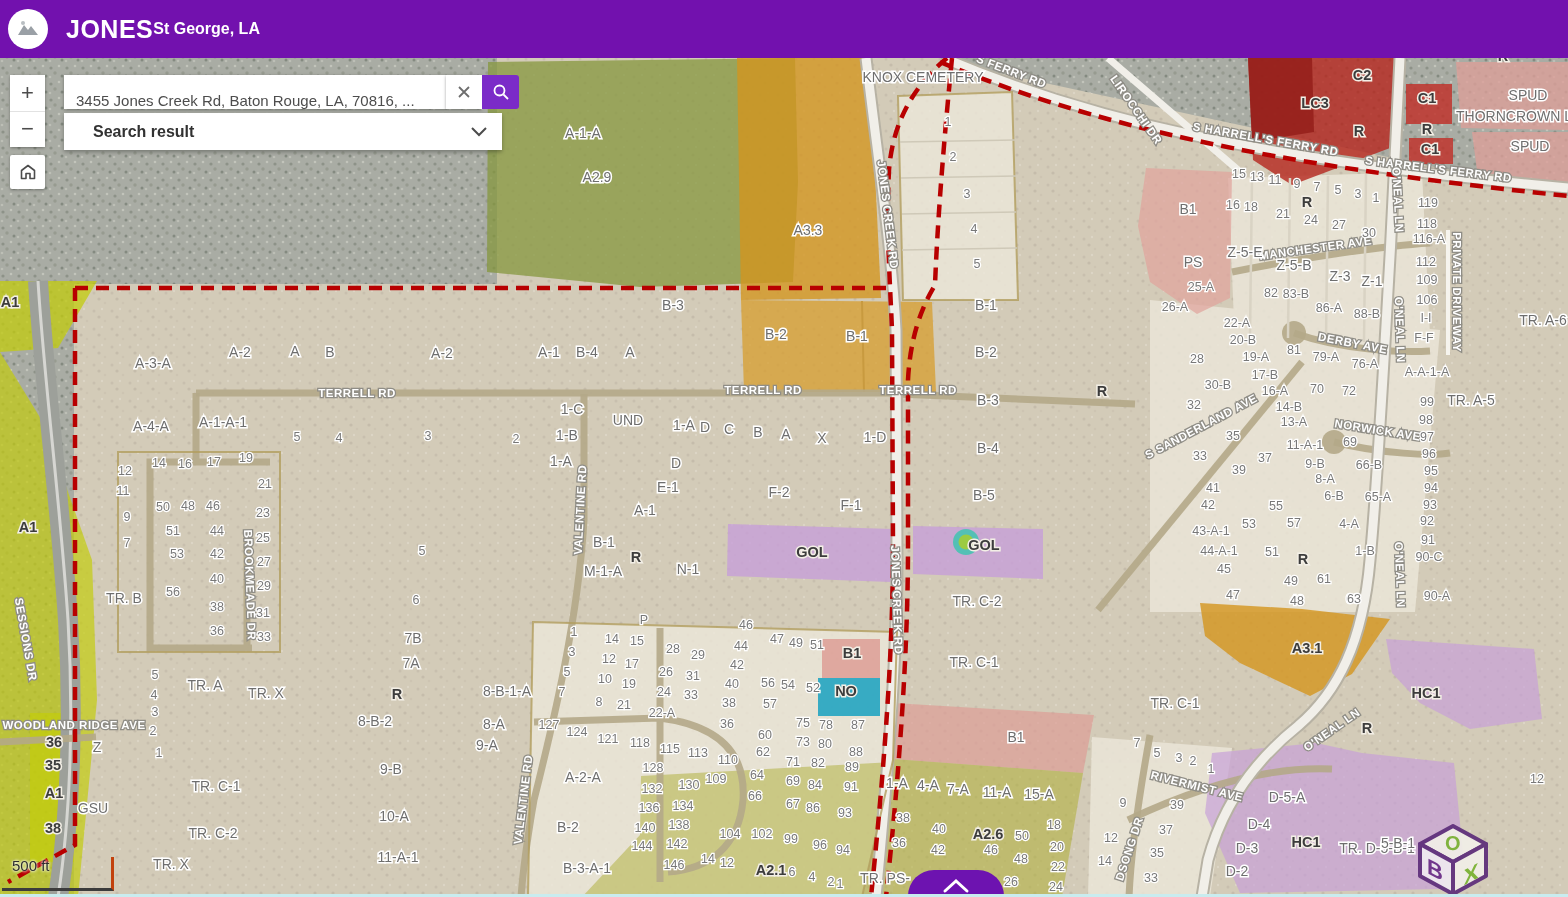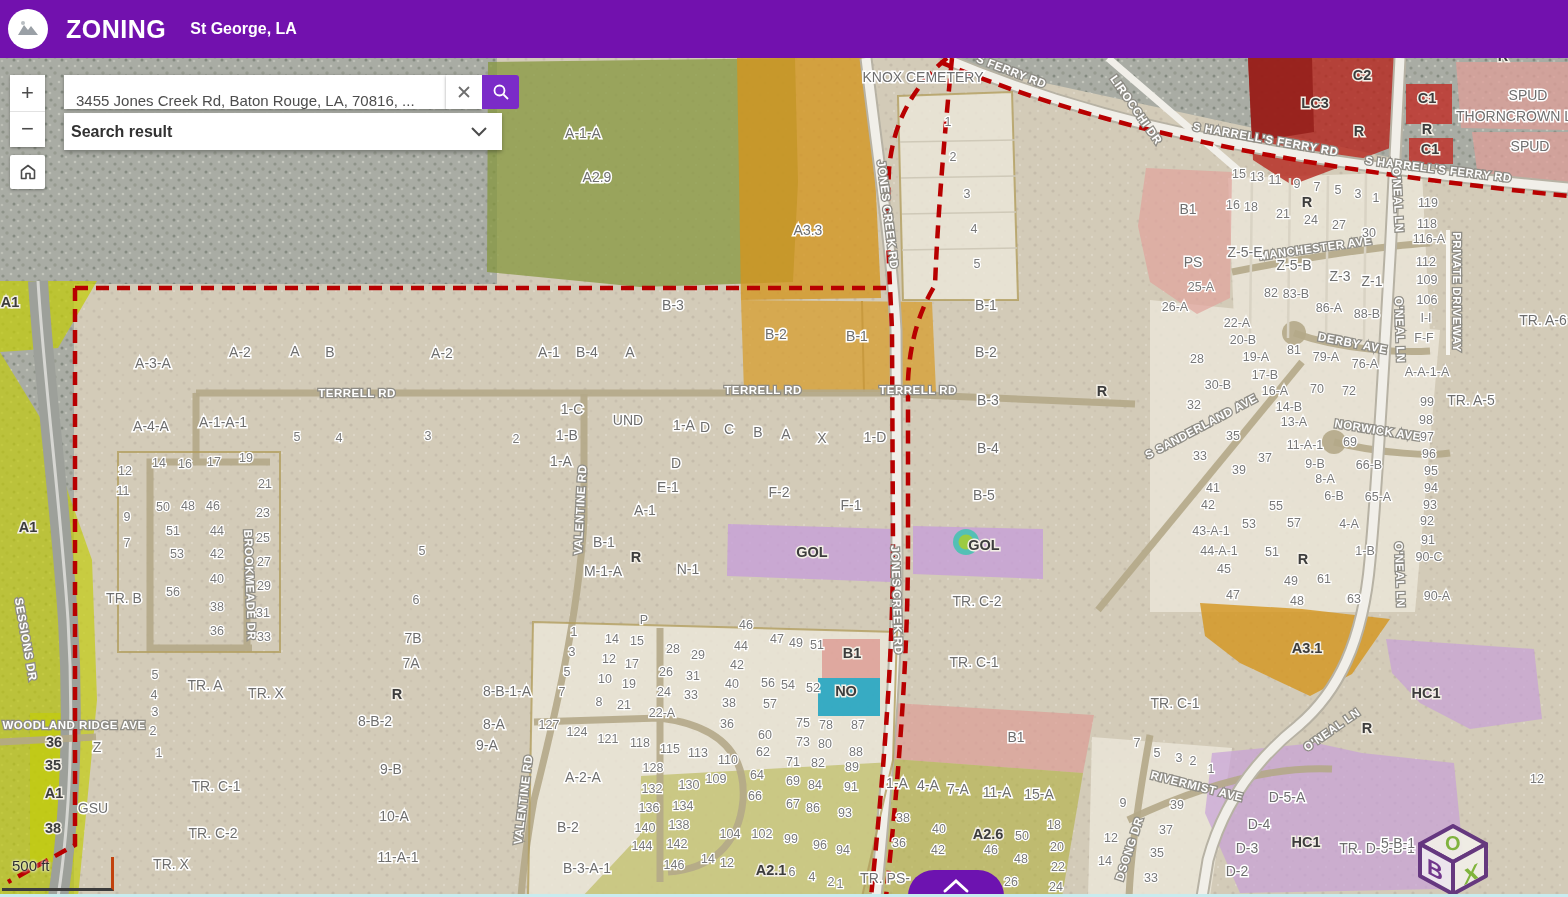--- a/index.html
+++ b/index.html
@@ -6,27 +6,27 @@
     --header-purple:#7211ae; --button-purple:#7b2bc8; --pill-purple:#6d13b0;
     --boundary-red:#b80000; --marker-green:#9ccb42; --marker-teal:#40c4b0;
   }
   *{box-sizing:border-box;margin:0;padding:0}
   html,body{width:1568px;height:897px;overflow:hidden;font-family:"Liberation Sans",sans-serif;background:#d3cbb8}
   .stage{position:relative;width:1568px;height:897px;overflow:hidden}
   
   .header{position:absolute;left:0;top:0;width:100%;height:58px;background:var(--header-purple);display:flex;align-items:center;z-index:30}
   .logo{width:40px;height:40px;border-radius:50%;background:#fff;margin-left:8px;display:flex;align-items:center;justify-content:center;flex:0 0 auto}
   .app-title{color:#fff;font-size:25px;font-weight:700;letter-spacing:.5px;margin-left:18px}
-  .app-sub{color:#fff;font-size:16px;font-weight:700;margin-left:24px}
+  .app-sub{color:#fff;font-size:16px;font-weight:700;}
   
   .search-wrap{position:absolute;left:64px;top:75px;z-index:25;display:flex}
   .search-input{width:382px;height:34px;border:none;outline:none;background:#fff;font-size:15px;color:#4d4d4d;padding:16px 8px 0 12px;font-family:"Liberation Sans",sans-serif;box-shadow:0 1px 3px rgba(0,0,0,.35)}
   .clear-btn{width:36px;height:34px;background:#fff;border:none;display:flex;align-items:center;justify-content:center;cursor:pointer;box-shadow:0 1px 3px rgba(0,0,0,.35)}
   .search-btn{width:37px;height:34px;background:var(--button-purple);border:none;border-radius:0 3px 3px 0;display:flex;align-items:center;justify-content:center;cursor:pointer}
-  .result-bar{position:absolute;left:64px;top:113px;width:438px;height:37px;background:#fff;z-index:24;display:flex;align-items:center;justify-content:space-between;padding:0 14px 0 7px;box-shadow:0 2px 4px rgba(0,0,0,.3);cursor:pointer}
+  .result-bar{position:absolute;left:64px;top:113px;width:438px;height:37px;background:#fff;z-index:24;display:flex;align-items:center;justify-content:space-between;padding:0 14px 0 29px;box-shadow:0 2px 4px rgba(0,0,0,.3);cursor:pointer}
   .result-label{font-size:16px;font-weight:700;color:#323232}
   
   .zoom-ctrl{position:absolute;left:10px;top:75px;width:35px;height:72px;background:#fff;border-radius:2px;z-index:25;box-shadow:0 1px 3px rgba(0,0,0,.35);display:flex;flex-direction:column}
   .zoom-btn{flex:1;display:flex;align-items:center;justify-content:center;font-size:22px;color:#4c4c4c;cursor:pointer;background:#fff;border:none}
   .zoom-btn:first-child{border-bottom:1px solid #e2e2e2}
   .home-btn{position:absolute;left:10px;top:155px;width:35px;height:34px;background:#fff;border-radius:2px;z-index:25;box-shadow:0 1px 3px rgba(0,0,0,.35);display:flex;align-items:center;justify-content:center;border:none;cursor:pointer}
   
   .scalebar{position:absolute;left:2px;bottom:6px;width:112px;height:34px;border-bottom:3px solid #3c3c3c;border-right:3px solid #c2410c;z-index:20}
   .scalebar span{font-size:15px;color:#2f2f2f;margin-left:10px;text-shadow:0 0 3px #fff,0 0 3px #fff}
   
@@ -539,21 +539,21 @@
       </g>
   </svg>
 
   <header class="header">
     <div class="logo">
       <svg width="26" height="26" viewBox="0 0 26 26">
         <path d="M3 19 L9 9 L13 14 L16 10 L23 19 Z" fill="#9aa0a6"></path>
         <circle cx="8" cy="7" r="2" fill="#b9bec2"></circle>
       </svg>
     </div>
-    <div class="app-title">ZONING</div>
+    <div class="app-title">JONES</div>
     <div class="app-sub">St George, LA</div>
   </header>
 
   <div class="search-wrap">
     <input class="search-input" type="text" value="3455 Jones Creek Rd, Baton Rouge, LA, 70816, ..." style="">
     <button class="clear-btn">
       <svg width="16" height="16" viewBox="0 0 16 16">
         <path d="M3 3 L13 13 M13 3 L3 13" stroke="#6e6e6e" stroke-width="1.8" fill="none"></path>
       </svg>
     </button>

